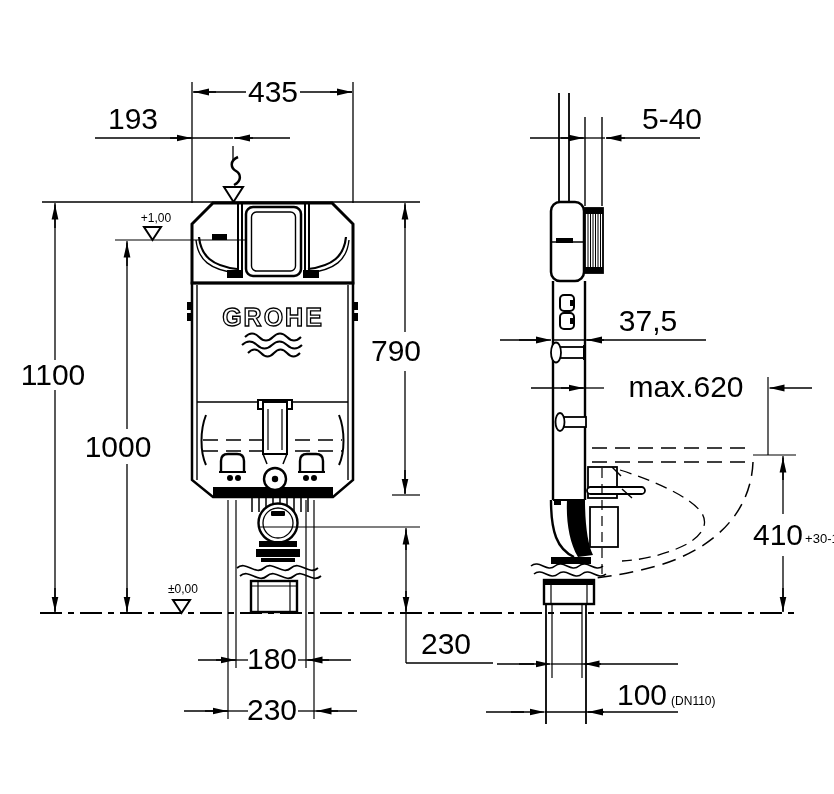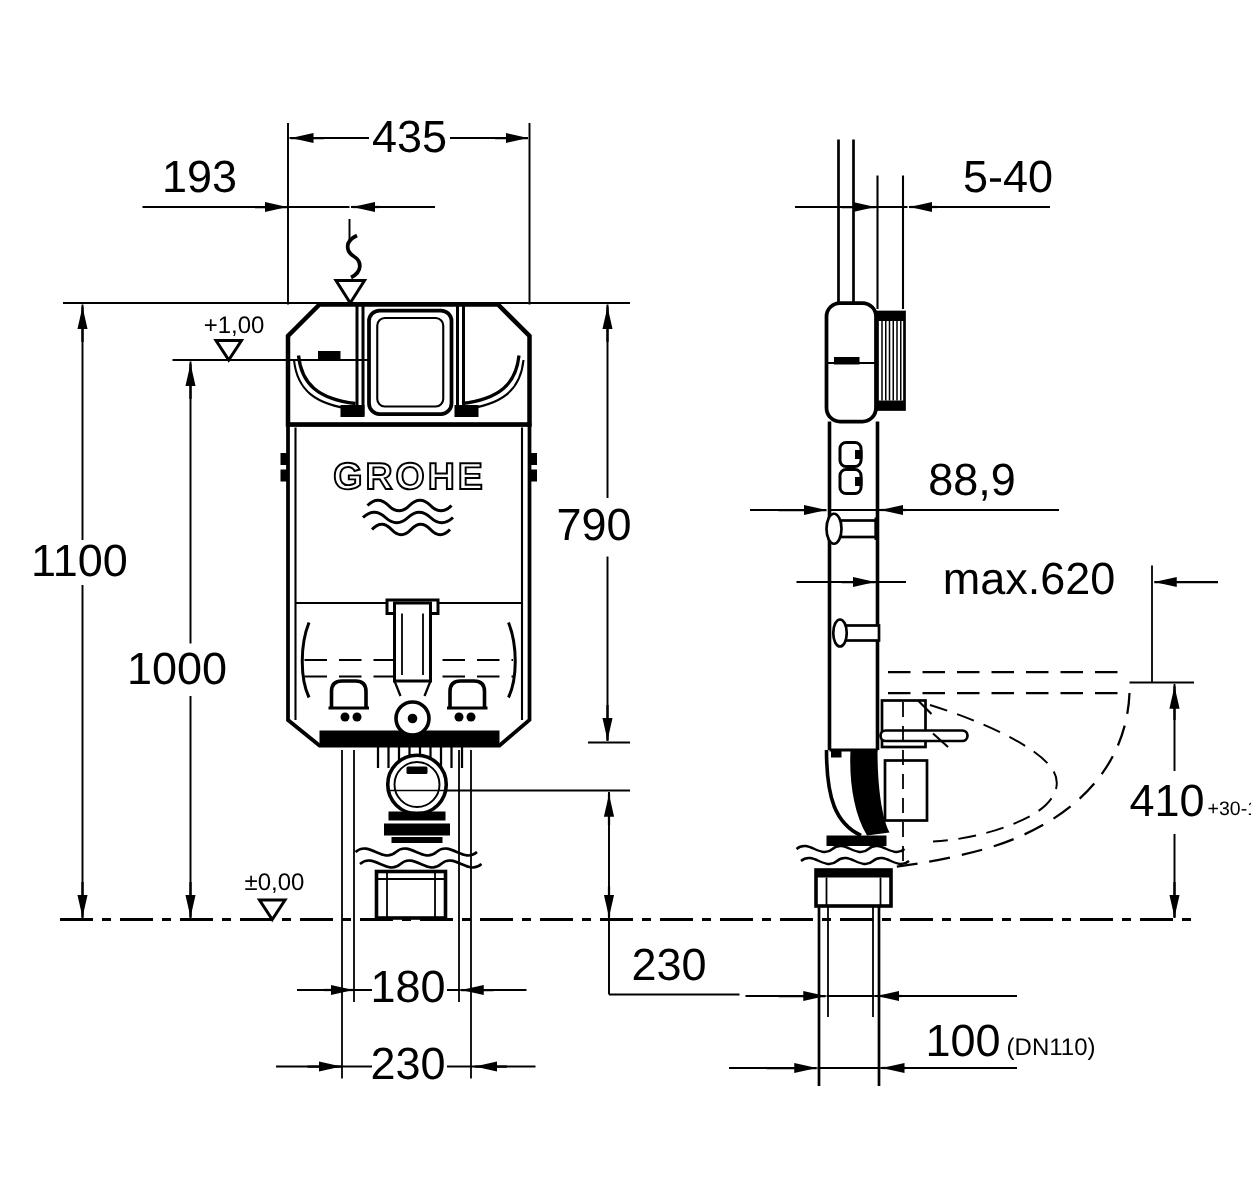--- a/index.html
+++ b/index.html
@@ -3,21 +3,21 @@
 <meta charset="utf-8">
 <style>
   html,body{margin:0;padding:0;background:#fff;}
   .canvas{position:relative;width:834px;height:794px;background:#ffffff;overflow:hidden;
           font-family:"Liberation Sans",sans-serif;color:#000;}
   .canvas svg{position:absolute;left:0;top:0;}
   .lbl{position:absolute;white-space:nowrap;color:#000;line-height:1;}
   .c{transform:translate(-50%,-50%);}
   .bl{transform:translate(0,-100%);}
   .s30{font-size:30px;}
-  .s20{font-size:16px;}
+  .s20{font-size:12px;}
   .row{display:inline-flex;align-items:flex-end;}
   .tolstack{display:inline-flex;flex-direction:row;font-size:13px;line-height:1.05;
             margin-left:2px;margin-bottom:4px;}
   .suffix{margin-left:4px;margin-bottom:3px;}
   .vcenter{transform:translate(0,-50%);}
 </style>
 </head>
 <body>
 
 <div class="canvas">
@@ -299,21 +299,21 @@
 </svg>
 
 <div class="lbl c s30" style="left:273px;top:92px;">435</div>
 <div class="lbl c s30" style="left:133px;top:119px;">193</div>
 <div class="lbl c s30" style="left:672px;top:119px;">5-40</div>
 <div class="lbl c s30" style="left:53px;top:375px;">1100</div>
 <div class="lbl c s30" style="left:118px;top:447px;">1000</div>
 <div class="lbl c s30" style="left:396px;top:351px;">790</div>
 <div class="lbl c s20" style="left:156px;top:218px;">+1,00</div>
 <div class="lbl c s20" style="left:183px;top:589px;">±0,00</div>
-<div class="lbl c s30" style="left:648px;top:321px;">88,9</div>
+<div class="lbl c s30" style="left:648px;top:321px;">37,5</div>
 <div class="lbl c s30" style="left:686px;top:387px;">max.620</div>
 
 <div class="lbl vcenter row" style="left:753px;top:535px;">
   <span class="s30">410</span>
   <span class="tolstack">
     <span>+30</span>
     <span>-10</span>
   </span>
 </div>
 

